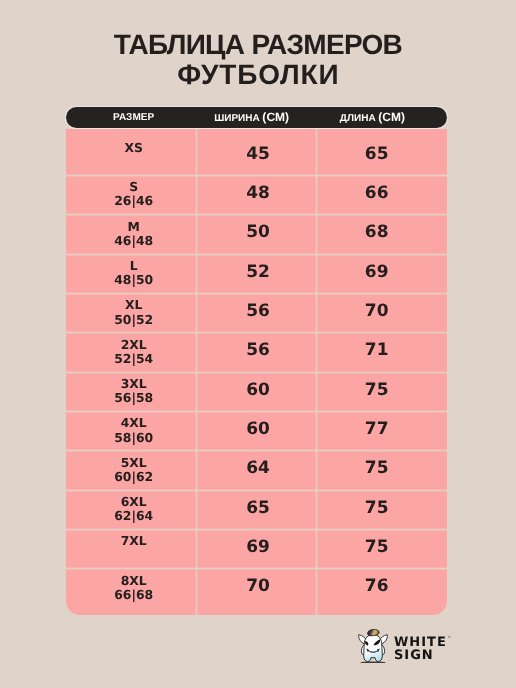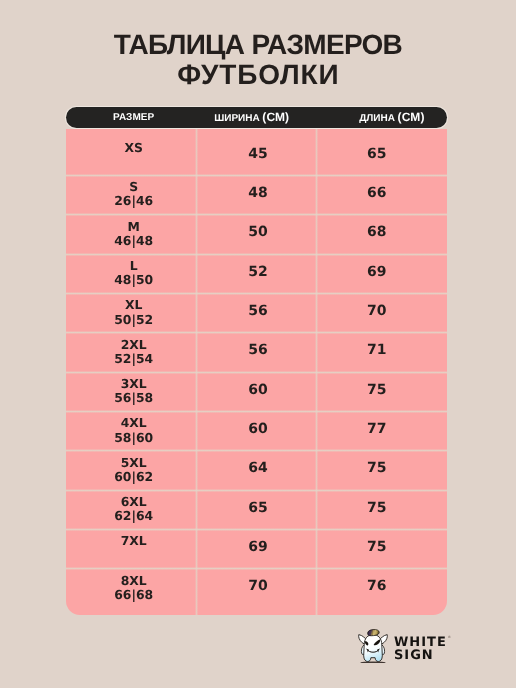--- a/index.html
+++ b/index.html
@@ -8,41 +8,41 @@
   .title{position:absolute;left:0;top:30px;width:516px;text-align:center;font-weight:bold;font-size:28px;line-height:30px;color:#241f1d;letter-spacing:-0.7px;}
   .title .l2{letter-spacing:0.85px;padding-left:0.85px;}
   .table{position:absolute;left:65.5px;top:106.5px;width:381px;height:508px;}
   .thead{position:absolute;left:0;top:0;width:381px;height:21px;background:#242322;border-radius:11px;color:#fff;font-weight:bold;font-size:10px;box-shadow:0 0 0 1.1px #eee6df;}
   .th{position:absolute;top:0;height:21px;line-height:21px;text-align:center;white-space:nowrap;}
   .th .unit{font-size:12px;margin-left:2.6px;letter-spacing:0.1px;text-transform:uppercase;}
   .tbody{position:absolute;left:0;top:22.5px;width:381px;height:485.5px;background:#fca5a5;border-radius:0 0 14px 14px;overflow:hidden;}
   .tr{position:absolute;left:0;width:381px;}
   .rowline{position:absolute;left:0;width:381px;height:3px;margin-top:-1px;background:linear-gradient(to bottom, rgba(226,214,200,0) 0%, rgba(226,214,200,0.85) 45%, rgba(226,214,200,0.85) 60%, rgba(226,214,200,0) 100%);}
   .vline{position:absolute;top:0;width:3px;margin-left:-1px;height:485.5px;background:linear-gradient(to right, rgba(226,214,200,0) 0%, rgba(226,214,200,0.7) 45%, rgba(226,214,200,0.7) 60%, rgba(226,214,200,0) 100%);}
-  .td{position:absolute;text-align:center;font-family:"DejaVu Sans",sans-serif;font-weight:bold;font-size:14px;color:#241f1d;white-space:nowrap;}
+  .td{position:absolute;text-align:center;font-family:"DejaVu Sans",sans-serif;font-weight:bold;font-size:17px;color:#241f1d;white-space:nowrap;}
   .sz{line-height:14.3px;font-size:12.4px;}
   .logo{position:absolute;left:357px;top:628px;}
   .mascot{position:absolute;left:0;top:0;}
   .logotext{position:absolute;left:37px;top:9.1px;font-family:"DejaVu Sans",sans-serif;font-weight:bold;font-size:13px;line-height:12.5px;color:#151311;letter-spacing:1.0px;}
   .tm{position:absolute;left:91px;top:8.2px;font-size:3.6px;line-height:3.6px;color:#6a5c52;}
 </style>
 </head>
 <body>
 
 <div class="page">
   <div class="title">
     <div>ТАБЛИЦА РАЗМЕРОВ</div>
     <div class="l2">ФУТБОЛКИ</div>
   </div>
 
   <div class="table">
     <div class="thead">
       <div class="th" style="left:0px;width:136.2px;"><span>РАЗМЕР</span></div>
       <div class="th" style="left:126.2px;width:120px;"><span>ШИРИНА</span><span class="unit">(см)</span></div>
-      <div class="th" style="left:239px;width:120px;text-align:right;"><span>ДЛИНА</span><span class="unit">(см)</span></div>
+      <div class="th" style="left:247px;width:120px;"><span>ДЛИНА</span><span class="unit">(см)</span></div>
     </div>
     <div class="tbody" id="tbody">
         <div class="vline" style="left: 130.4px;"></div>
         <div class="vline" style="left: 250.1px;"></div>
         <div class="tr" style="top: 0px; height: 45.8px;"></div>
         <div style="position: absolute; left: 0px; top: 0px; width: 381px; height: 0px;">
           <div class="td sz" style="left:8.200000000000003px;width:120px;top:11.8px;">
             <div>XS</div>
           </div>
           <div class="td" style="left:132.5px;width:120px;top:16.5px;line-height:17px;">45</div>

